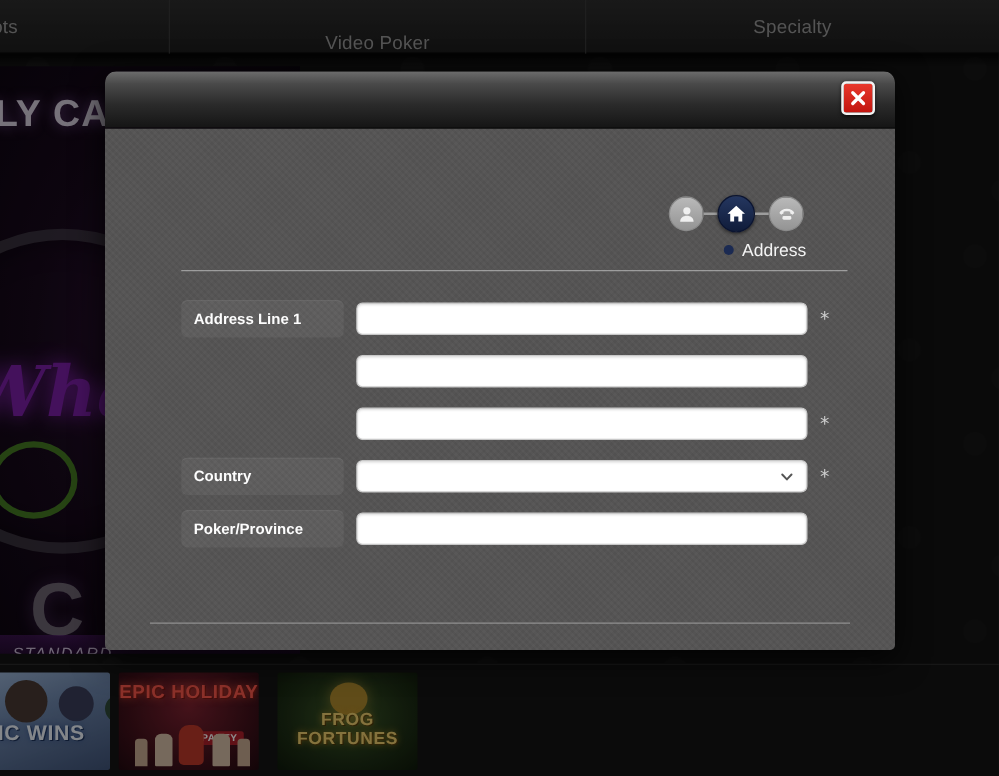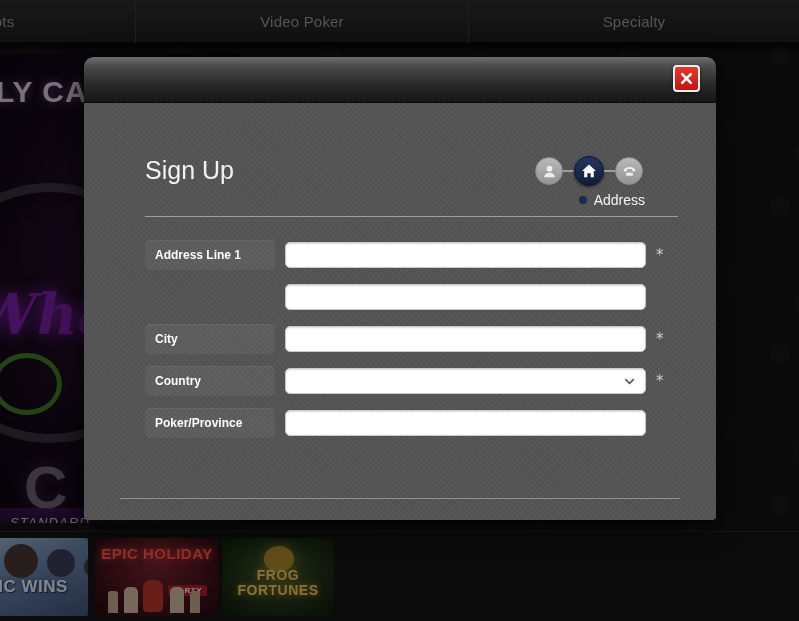--- a/index.html
+++ b/index.html
@@ -37,21 +37,21 @@
     background: linear-gradient(180deg, #2e2e2e 0%, #262626 50%, #1e1e1e 100%);
     display: flex; align-items: center;
     border-bottom: 1px solid #0a0a0a;
   }
   .nav-item {
     height: 43px; display: flex; align-items: center; justify-content: center;
     color: #9a9a9a; font-size: 15px; letter-spacing: .2px;
     border-right: 1px solid #3a3a3a;
   }
   .nav-item.first { width: 156px; justify-content: flex-start; padding-left: 0; margin-left: -20px; }
-  .nav-item.mid { width: 333px; }
+  .nav-item.mid { width: 333px; align-items: flex-end; }
   .nav-item.last { width: 330px; border-right: none; }
 
   .nav-shadow {
     position: absolute; left:0; top: 43px; width: 799px; height: 10px;
     background: linear-gradient(180deg, rgba(0,0,0,.75), rgba(0,0,0,0));
   }
 
   
   .promo {
     position: absolute; left: 0; top: 53px; width: 240px; height: 470px;
@@ -102,21 +102,21 @@
   .tilestrip {
     position: absolute; left: 0; bottom: 0; width: 799px; height: 90px;
     background: #141414; border-top: 1px solid #2a2a2a;
   }
   .tile {
     position: absolute; top: 6px; width: 118px; height: 78px;
     overflow: hidden; border-radius: 2px;
   }
   .tile-1 { left: -22px; width: 110px;
     background: linear-gradient(160deg, #9fb8d8 0%, #6f88ae 40%, #41557a 100%); }
-  .tile-2 { left: 95px; width: 124px;
+  .tile-2 { left: 95px; width: 112px;
     background: radial-gradient(ellipse at 50% 35%, #7d2230 0%, #45121c 60%, #220910 100%); }
   .tile-3 { left: 222px; width: 112px;
     background: radial-gradient(ellipse at 50% 45%, #3e5a2a 0%, #213317 55%, #0f1a0b 100%); }
 
   .tile-label {
     position: absolute; left: 0; right: 0; text-align: center;
     font-weight: bold; line-height: 1.05;
   }
   .t1-label { top: 40px; font-size: 17px; color: #eef4fb;
     text-shadow: 0 0 5px #2b4a86, 1px 1px 0 #1c2f52; letter-spacing: .5px; }
@@ -312,21 +312,20 @@
     <div class="dialog-titlebar">
       <div class="close-btn">
         <svg width="15" height="15" viewBox="0 0 15 15">
           <path d="M3.2 3.2 L11.8 11.8 M11.8 3.2 L3.2 11.8" stroke="#ffffff" stroke-width="2.6" stroke-linecap="round"></path>
         </svg>
       </div>
     </div>
 
     <div class="dialog-body">
 
-      <div class="dlg-title">Sign Up</div>
 
       <div class="steps">
         <div class="step">
           <svg width="15" height="15" viewBox="0 0 16 16">
             <circle cx="8" cy="5" r="3.1" fill="#efefef"></circle>
             <path d="M2.3 14.2c0-3.2 2.6-5 5.7-5s5.7 1.8 5.7 5z" fill="#efefef"></path>
           </svg>
         </div>
         <div class="step-link"></div>
         <div class="step active">
@@ -356,21 +355,20 @@
           <div class="field-label">Address Line 1</div>
           <input class="field-input" type="text" placeholder="" style="">
           <span class="req">*</span>
         </div>
 
         <div class="row">
           <input class="field-input" type="text" placeholder="" style="">
         </div>
 
         <div class="row">
-          <div class="field-label">City</div>
           <input class="field-input" type="text" placeholder="" style="">
           <span class="req">*</span>
         </div>
 
         <div class="row">
           <div class="field-label">Country</div>
           <div class="field-select">
             <span></span>
             <svg width="13" height="13" viewBox="0 0 14 14">
               <path d="M3 5 L7 9.2 L11 5" fill="none" stroke="#555" stroke-width="1.7" stroke-linecap="round" stroke-linejoin="round"></path>

